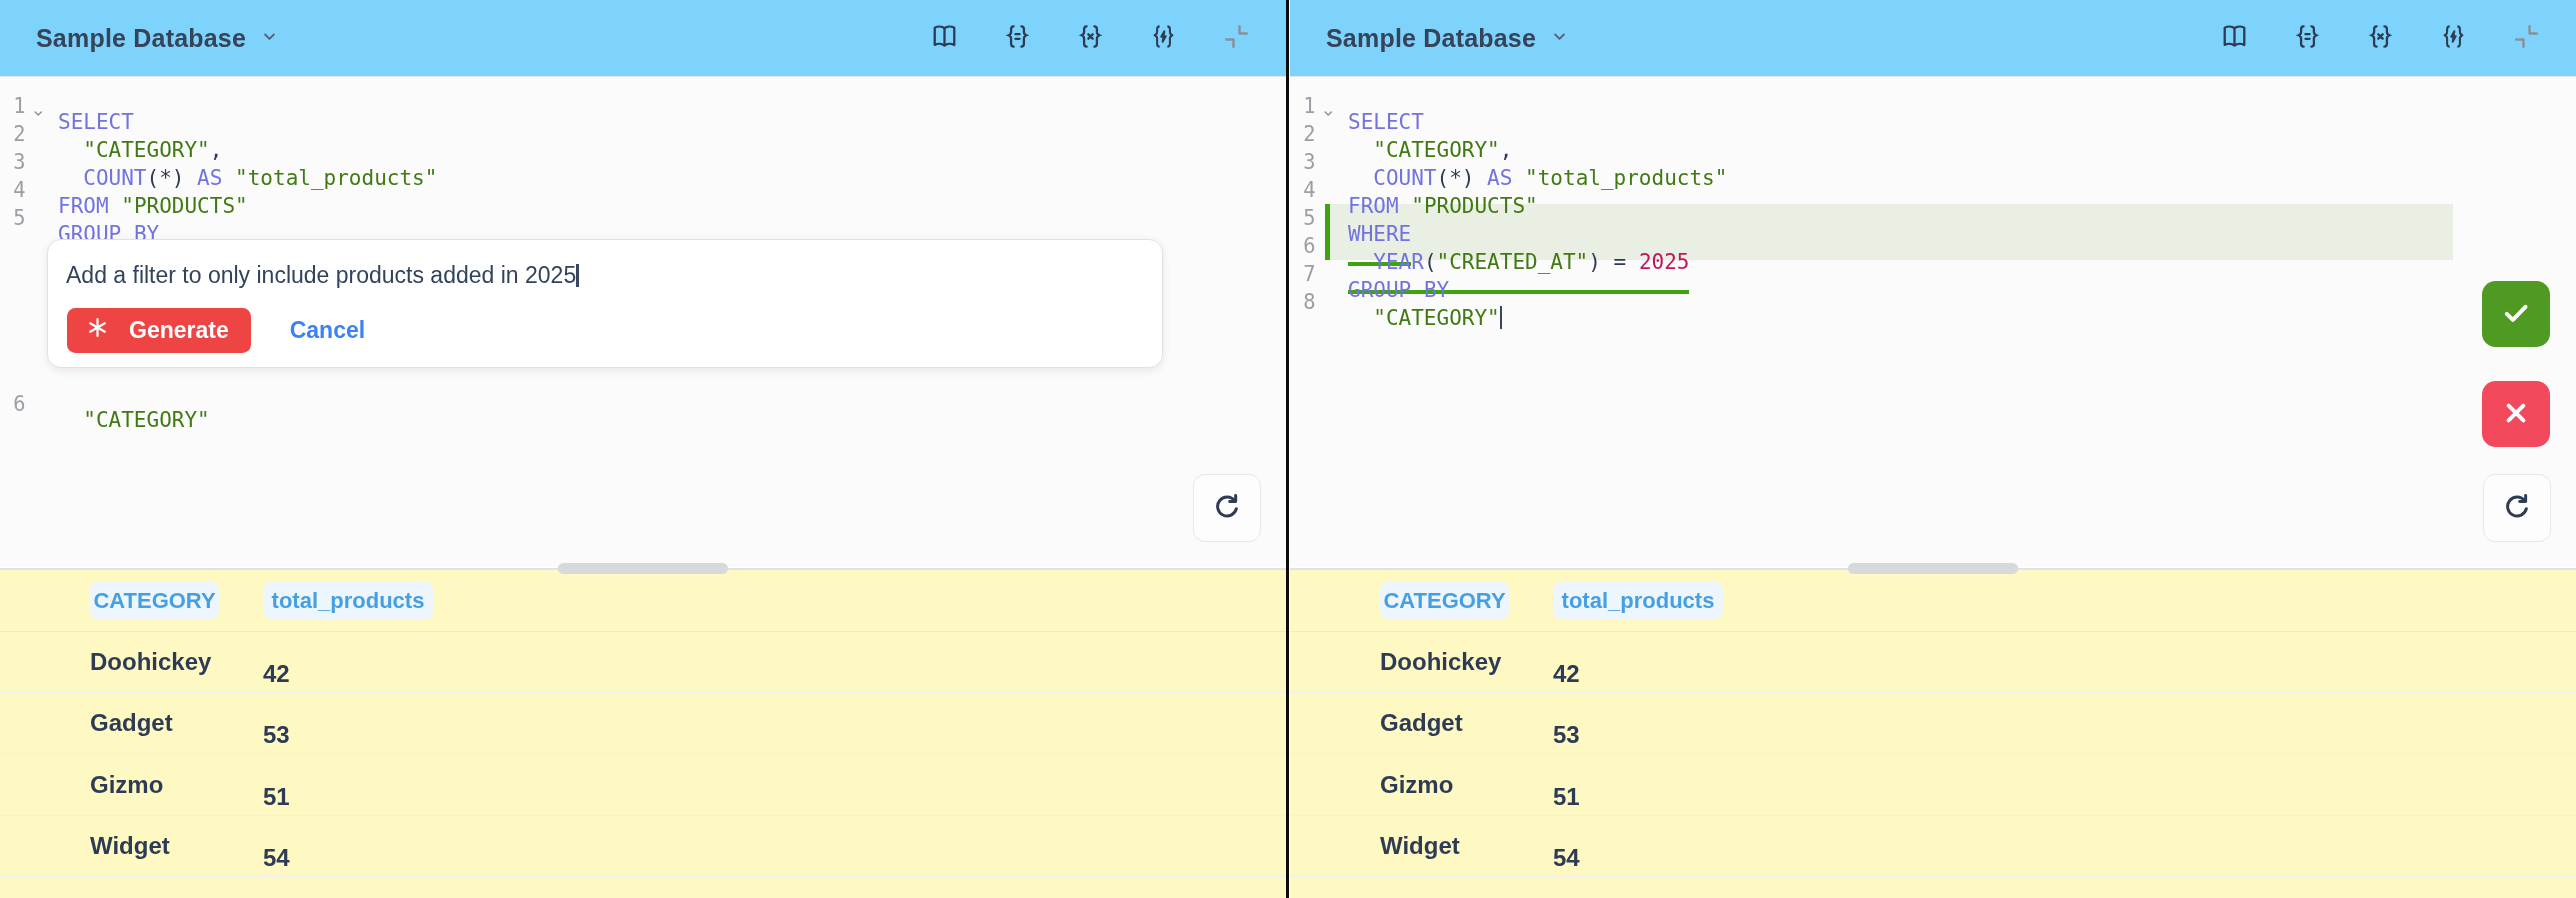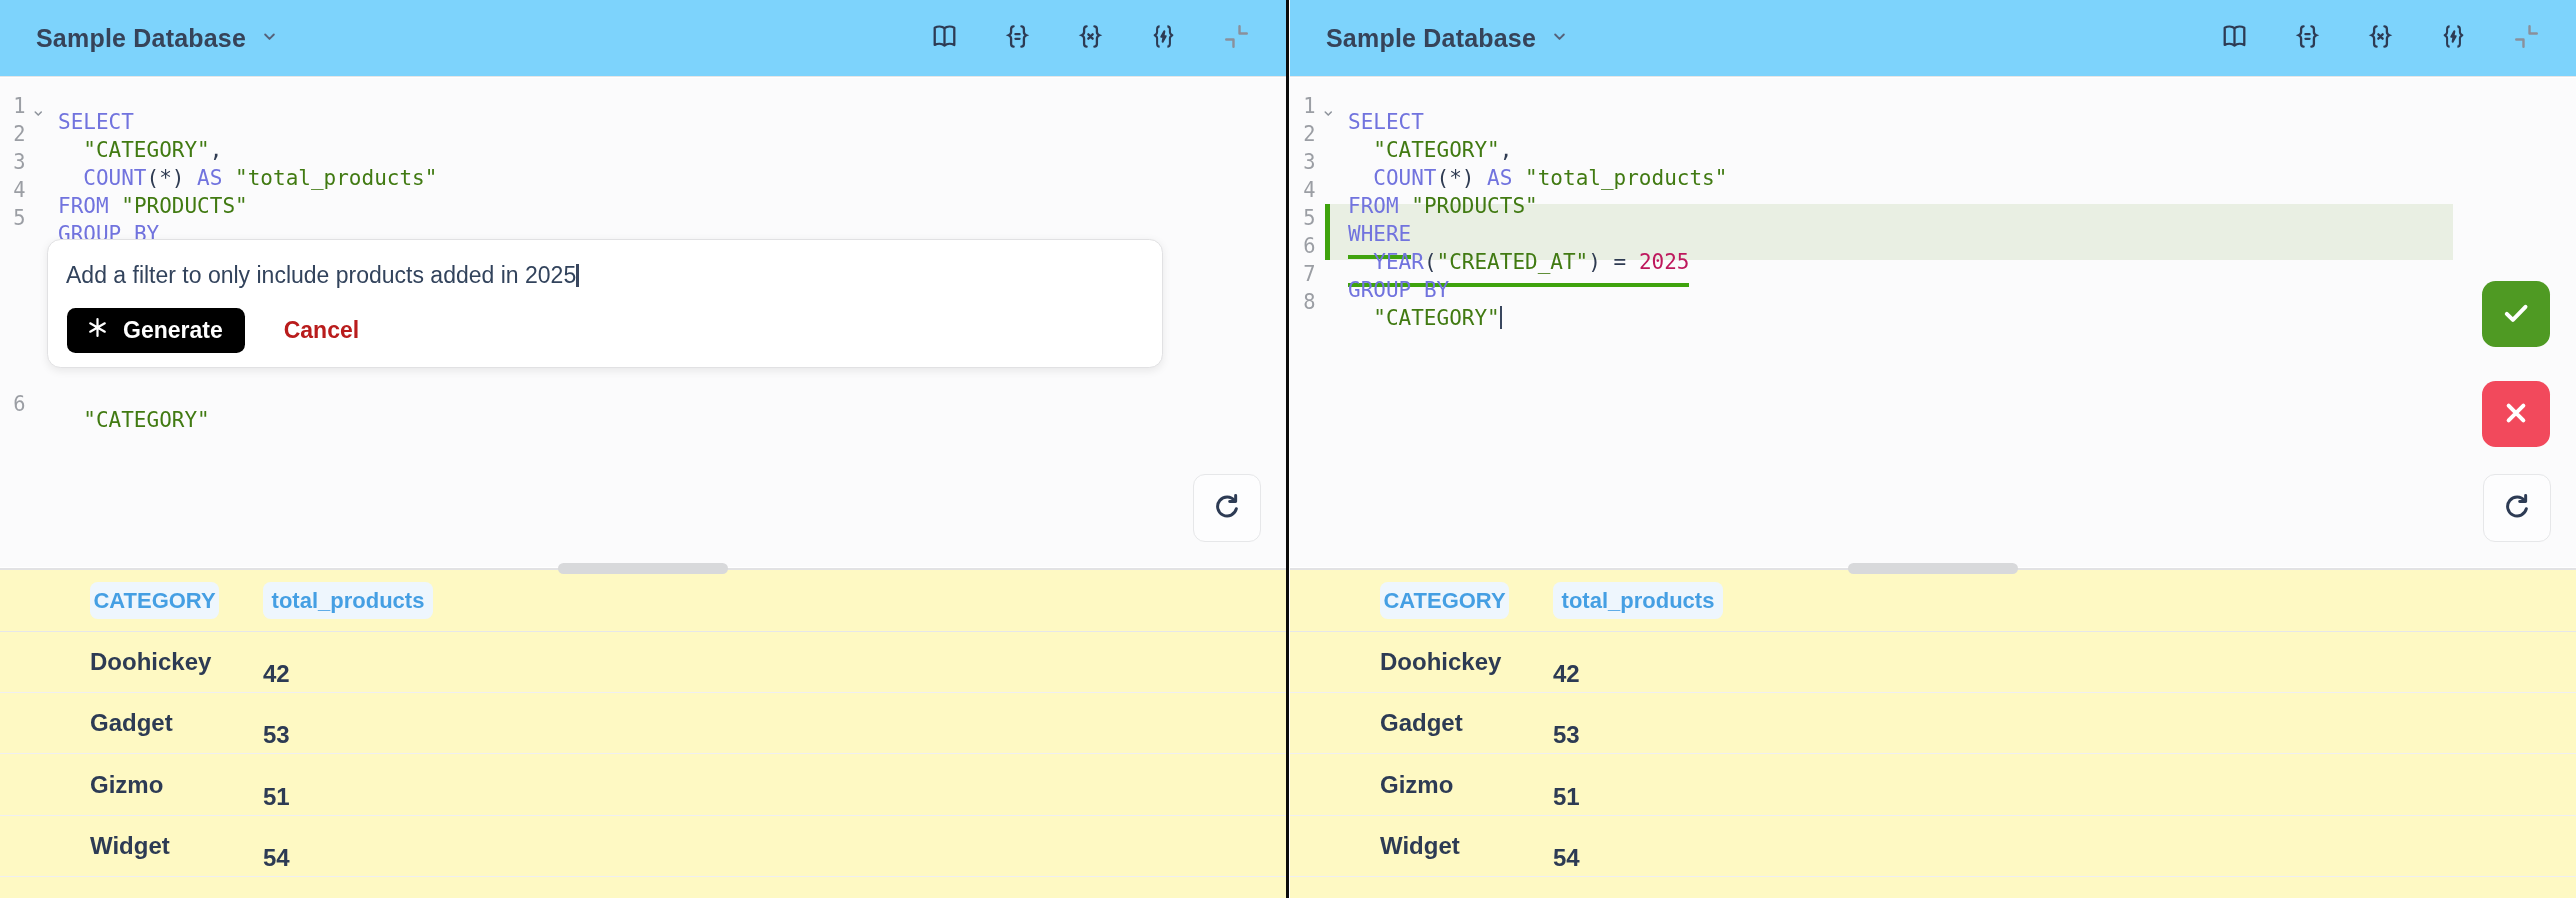--- a/index.html
+++ b/index.html
@@ -31,33 +31,33 @@
   .gutter-num { position:absolute; left:0; top:0; width:25.5px; text-align:right;
                 color:#9b9ea4; font-size:20.4px; }
   .fold-arrow { position:absolute; left:31px; top:7.7px; color:#8f949c; }
   .line-text { position:absolute; left:58px; top:16px; z-index:1; }
   .tok-kw  { color:#7173de; }
   .tok-str { color:#417a12; }
   .tok-pun { color:#2f3b52; }
   .tok-num { color:#be185d; }
   .ins-bg  { position:absolute; left:35px; width:1128px; top:0; bottom:0; background:#e9efe3; }
   .ins-bar { position:absolute; left:35px; width:5.1px; top:0; bottom:0; background:#3fa30d; }
-  .ins-ul  { border-bottom:4.3px solid #3fa30d; padding-bottom:9px; }
+  .ins-ul  { border-bottom:4.3px solid #3fa30d; padding-bottom:16px; }
   .caret   { display:inline-block; width:2.6px; height:23px; background:#39465e; vertical-align:-4.3px; }
 
   
   .prompt-card { position:absolute; left:47px; top:161px; width:1116px; height:129px; background:#fff;
                  border:1.7px solid #e1e1e3; border-radius:13.6px; box-shadow:0 2.6px 8.5px rgba(0,0,0,.08); z-index:5; }
   .prompt-input { position:absolute; left:18px; top:22px; right:18px; font-size:23px; color:#32435c; cursor:text; }
   .prompt-actions { position:absolute; left:19px; bottom:14.5px; display:flex; align-items:center; gap:39px; }
-  .generate-btn { display:flex; align-items:center; gap:14px; height:45px; padding:0 22px 0 19px;
-                  background:#000000; color:#fff; border:none; border-radius:8.5px;
+  .generate-btn { display:flex; align-items:center; gap:20px; height:45px; padding:0 22px 0 19px;
+                  background:#ef4444; color:#fff; border:none; border-radius:8.5px;
                   font-size:23px; font-weight:700; font-family:inherit; cursor:pointer; }
   .generate-btn svg { width:23px; height:23px; }
-  .cancel-btn { background:none; border:none; color:#b91c1c; font-size:23px; font-weight:700;
+  .cancel-btn { background:none; border:none; color:#3b82f6; font-size:23px; font-weight:700;
                 font-family:inherit; cursor:pointer; }
 
   
   .refresh-btn { position:absolute; right:25px; top:396px; width:68px; height:68px; background:#fdfdfe;
                  border:1.7px solid #e6e7e9; border-radius:12px; color:#2d3b54;
                  display:flex; align-items:center; justify-content:center; cursor:pointer; z-index:6; }
   .refresh-btn svg { width:34px; height:34px; }
   .accept-btn, .reject-btn { position:absolute; right:26px; width:68px; height:66px; border:none;
                  border-radius:13.6px; color:#fff; display:flex; align-items:center; justify-content:center;
                  cursor:pointer; z-index:6; }

